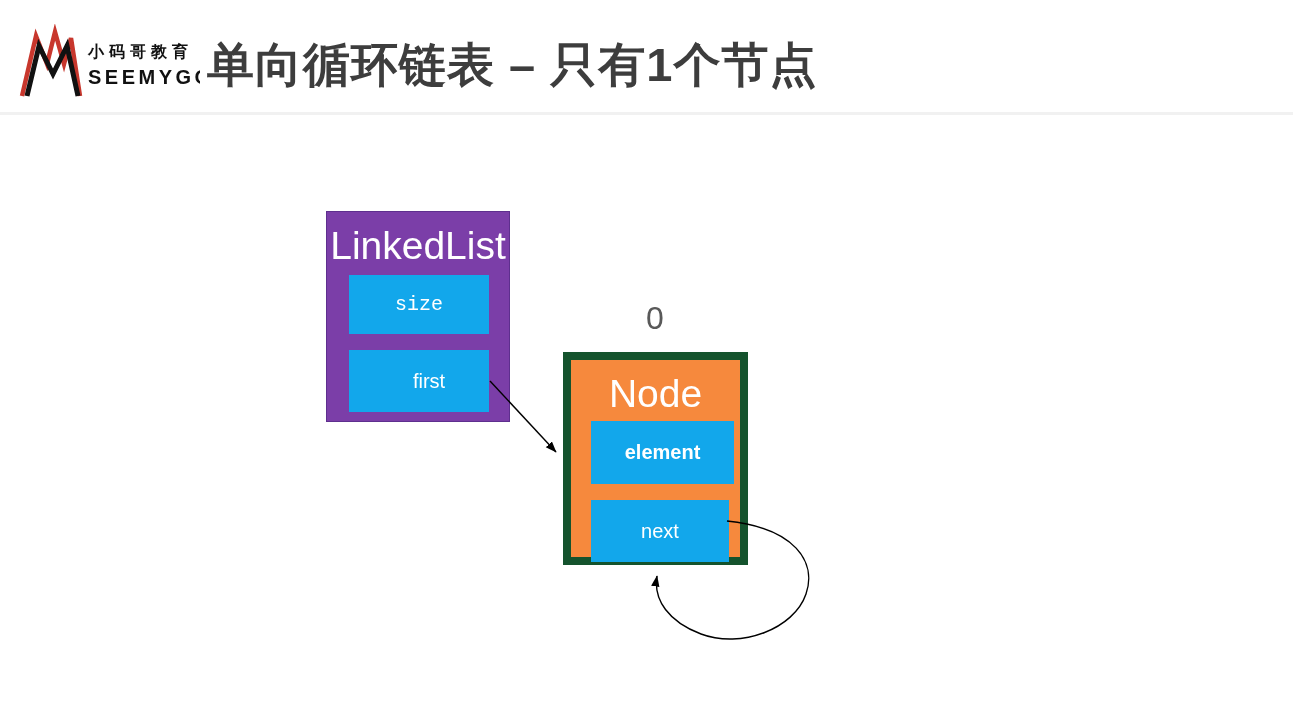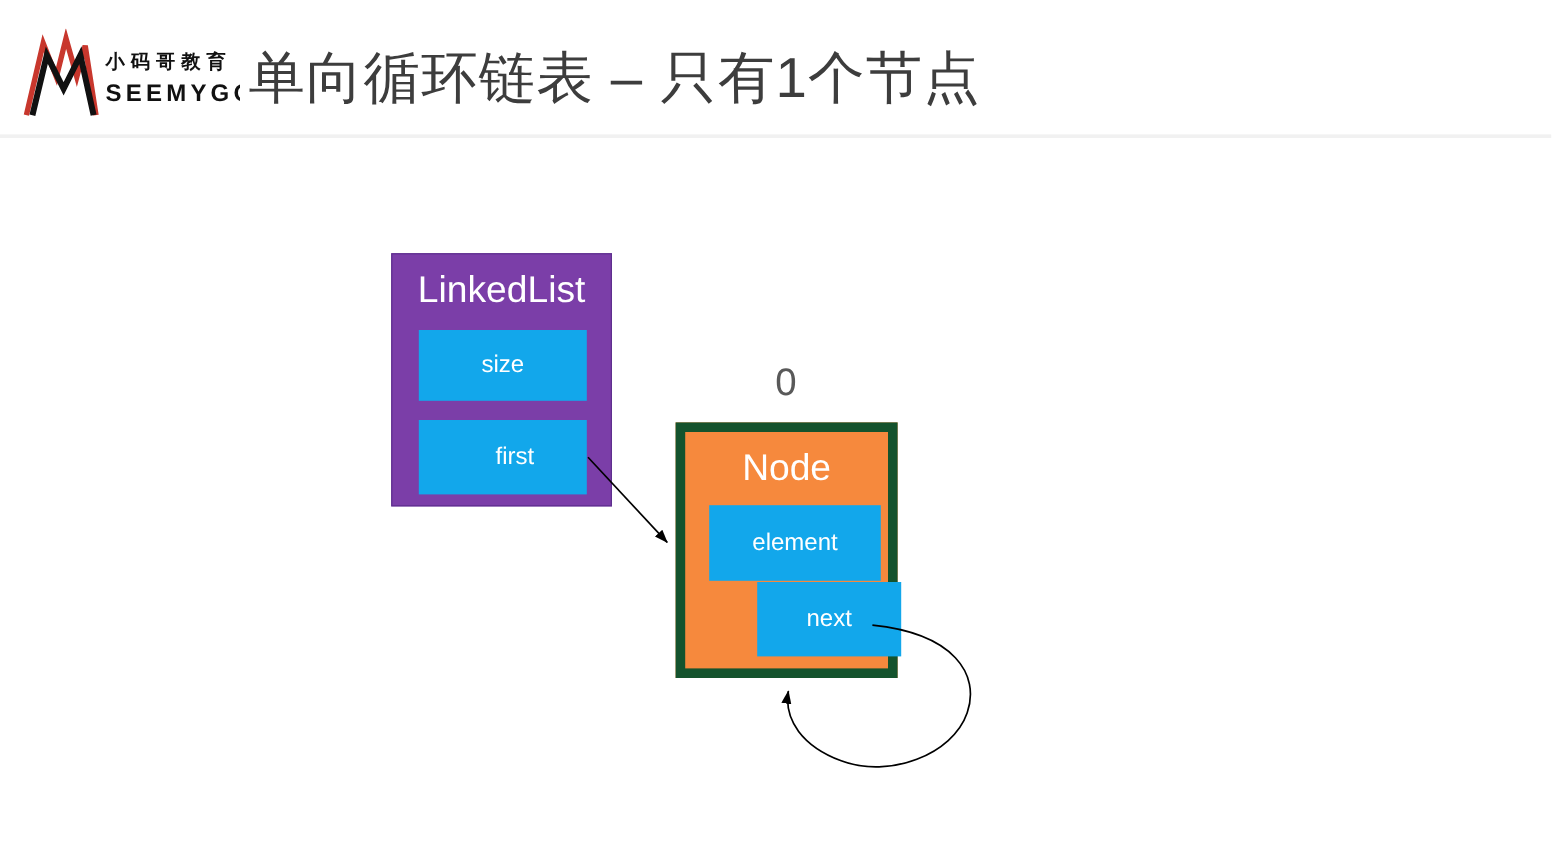--- a/index.html
+++ b/index.html
@@ -18,21 +18,21 @@
   .logo-cn {
     font-size: 16px; letter-spacing: 5px; fill: #111111;
     font-family: "Liberation Sans", sans-serif; font-weight: 600;
   }
   .logo-en {
     font-size: 20px; letter-spacing: 3.5px; fill: #111111;
     font-family: "Liberation Sans", sans-serif; font-weight: 800;
   }
   #page-title {
     position: absolute; left: 207px; top: 34px;
-    font-size: 47px; font-weight: 400; color: #3d3d3d;
+    font-size: 47px; font-weight: 700; color: #3d3d3d;
     letter-spacing: 1px; white-space: nowrap;
   }
   #header-divider {
     position: absolute; left: 0; top: 112px; width: 1293px; height: 3px;
     background: #f1f1f1;
   }
 
   
   .struct-box { position: absolute; box-sizing: border-box; }
   #linkedlist-box {
@@ -40,32 +40,32 @@
     background: var(--purple, #7b3ea8);
     border: 1px solid #5e2f8e;
   }
   #node-box {
     left: 563px; top: 352px; width: 185px; height: 213px;
     background: var(--orange, #f6893d);
     border: 8px solid #14532d;
   }
   .struct-title {
     position: absolute; left: 0; right: 0; top: 12px;
-    text-align: center; color: #ffffff; font-size: 31px; font-weight: 400;
+    text-align: center; color: #ffffff; font-size: 39px; font-weight: 400;
   }
   .cell {
     position: absolute; box-sizing: border-box;
     background: var(--blue, #12a7eb);
     color: #ffffff; font-size: 20px;
     display: flex; align-items: center; justify-content: center;
   }
-  #cell-size    { left: 22px; top: 63px;  width: 140px; height: 59px; }
+  #cell-size    { left: 22px; top: 63px;  width: 140px; height: 59px; font-family: Liberation Mono, monospace; }
   #cell-first   { left: 22px; top: 138px; width: 140px; height: 62px; padding-left: 20px; }
-  #cell-element { left: 20px; top: 61px;  width: 143px; height: 63px; }
-  #cell-next    { left: 20px; top: 125px; width: 120px; height: 62px; margin-left: 40px; }
+  #cell-element { left: 20px; top: 61px;  width: 143px; height: 63px; font-weight: bold; }
+  #cell-next    { left: 20px; top: 140px; width: 138px; height: 62px; }
 
   #node-index-label {
     position: absolute; left: 631px; top: 300px; width: 48px;
     text-align: center; font-size: 32px; color: #595959;
   }
 
   
   #arrow-layer {
     position: absolute; left: 0; top: 0; width: 1293px; height: 721px;
     pointer-events: none;

